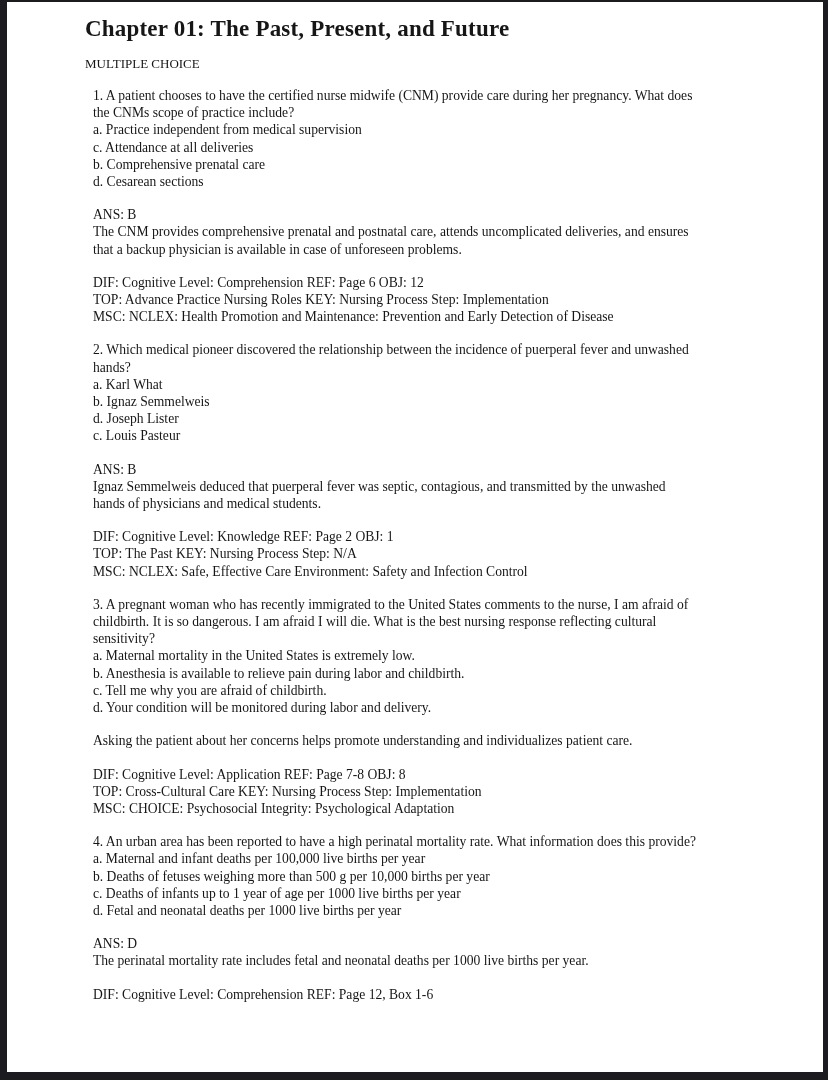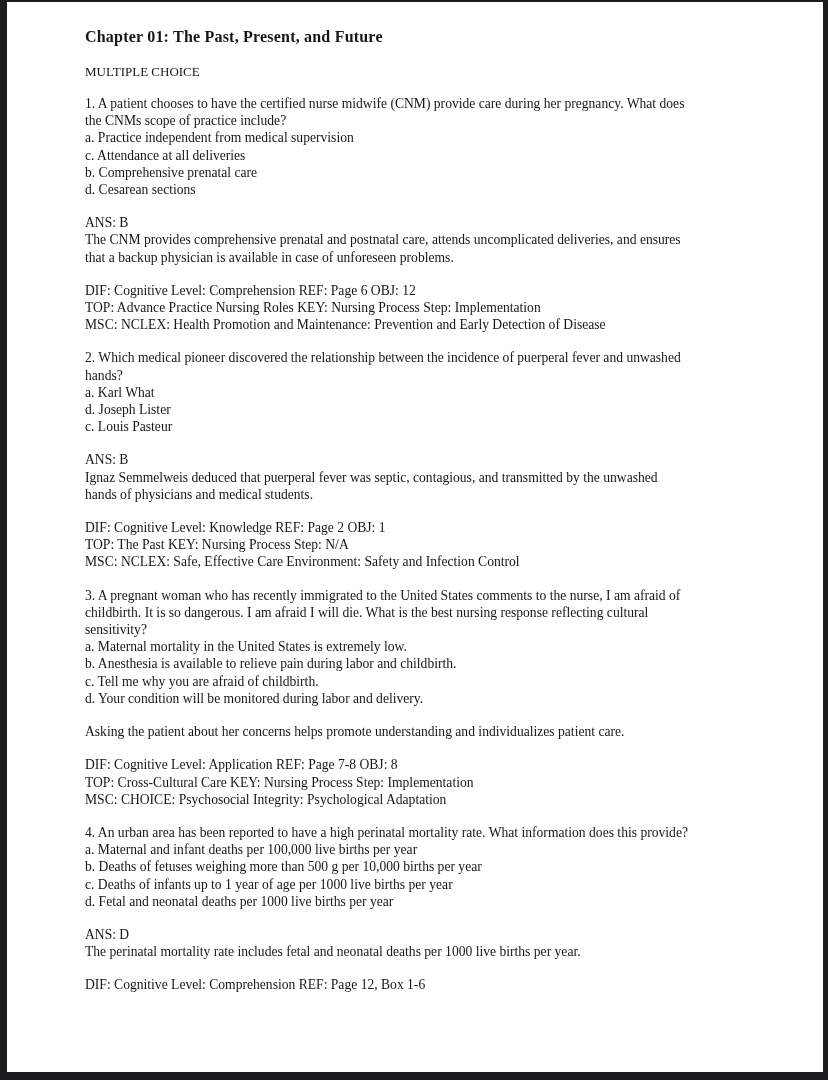--- a/index.html
+++ b/index.html
@@ -16,33 +16,33 @@
     left: 7px;
     top: 2px;
     width: 816px;
     height: 1070px;
     background: #ffffff;
     box-sizing: border-box;
     padding: 15px 80px 0 78px;
     color: #161616;
   }
   .chapter-title {
-    font-size: 16px;
+    font-size: 23px;
     font-weight: bold;
     line-height: 24px;
     letter-spacing: 0.2px;
-    margin: 8px 0 14px 0;
+    margin: 0 0 14px 0;
   }
   .section-heading {
     font-size: 13px;
     line-height: 17px;
     margin: 0 0 15px 0;
   }
   .block {
-    margin: 0 0 16px 0;
+    margin: 0 0 16px 8px;
   }
   .line {
     font-size: 13.6px;
     line-height: 17.2px;
     white-space: pre-wrap;
   }
 </style>
 </head>
 <body>
 
@@ -65,20 +65,21 @@
       </div>
       <div class="block">
         <div class="line">DIF: Cognitive Level: Comprehension REF: Page 6 OBJ: 12</div>
         <div class="line">TOP: Advance Practice Nursing Roles KEY: Nursing Process Step: Implementation</div>
         <div class="line">MSC: NCLEX: Health Promotion and Maintenance: Prevention and Early Detection of Disease</div>
       </div>
       <div class="block">
         <div class="line">2. Which medical pioneer discovered the relationship between the incidence of puerperal fever and unwashed</div>
         <div class="line">hands?</div>
         <div class="line">a. Karl What</div>
+        <div class="line">b. Ignaz Semmelweis</div>
         <div class="line">d. Joseph Lister</div>
         <div class="line">c. Louis Pasteur</div>
       </div>
       <div class="block">
         <div class="line">ANS: B</div>
         <div class="line">Ignaz Semmelweis deduced that puerperal fever was septic, contagious, and transmitted by the unwashed</div>
         <div class="line">hands of physicians and medical students.</div>
       </div>
       <div class="block">
         <div class="line">DIF: Cognitive Level: Knowledge REF: Page 2 OBJ: 1</div>

